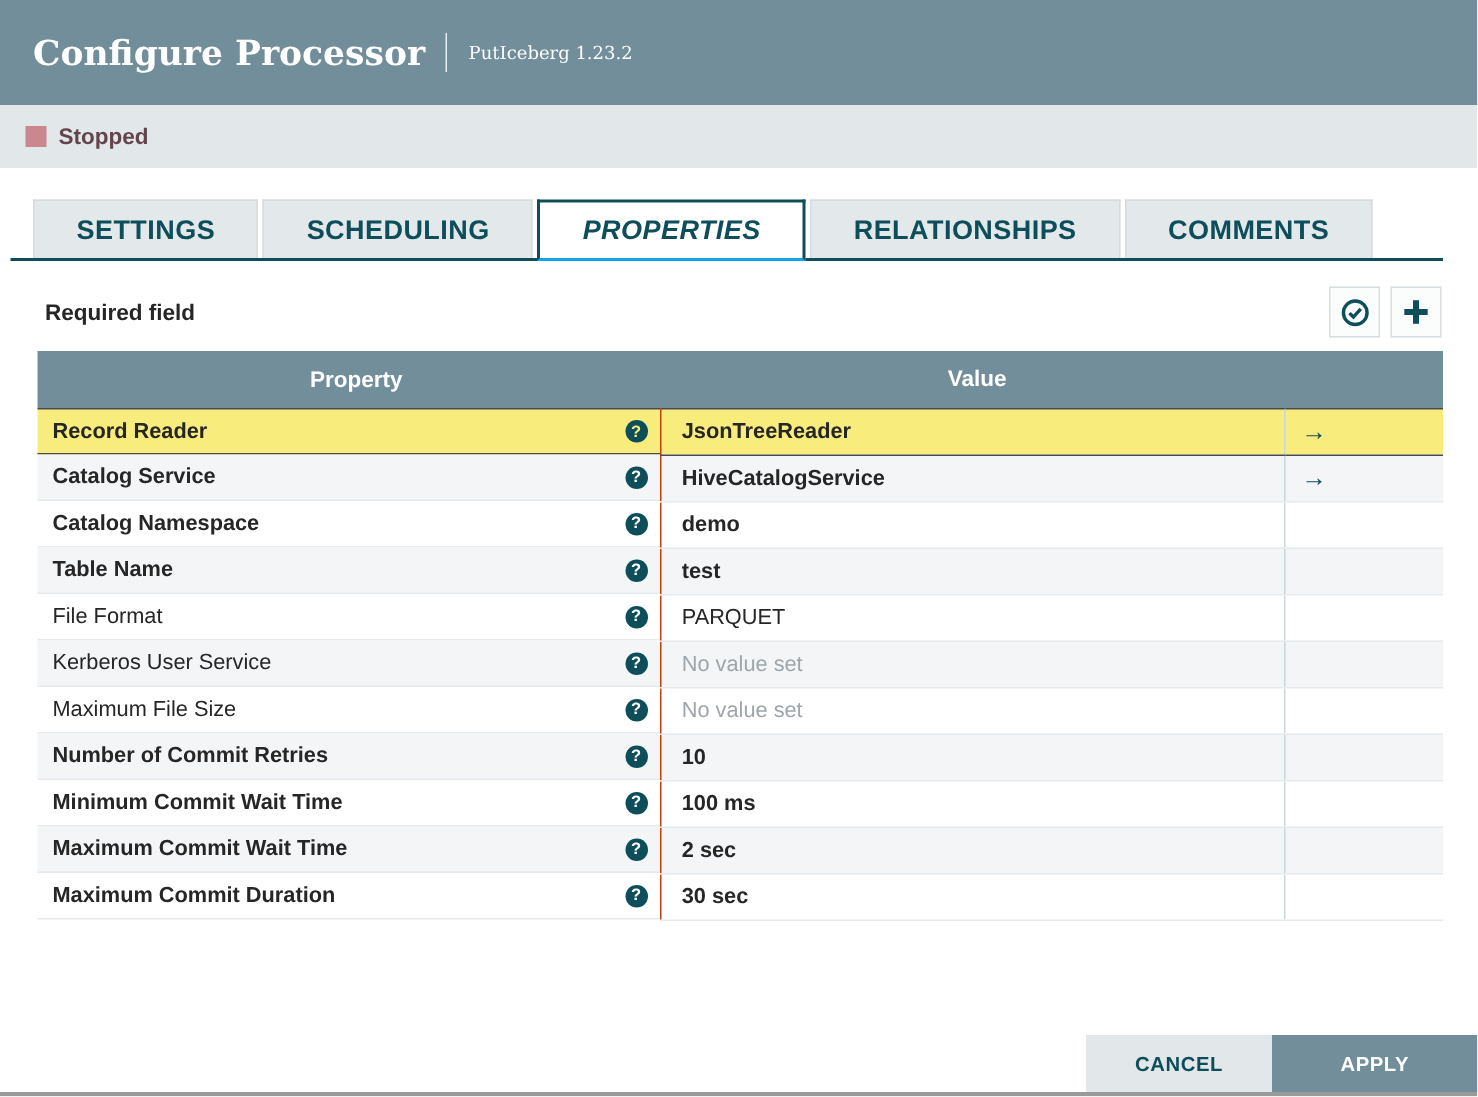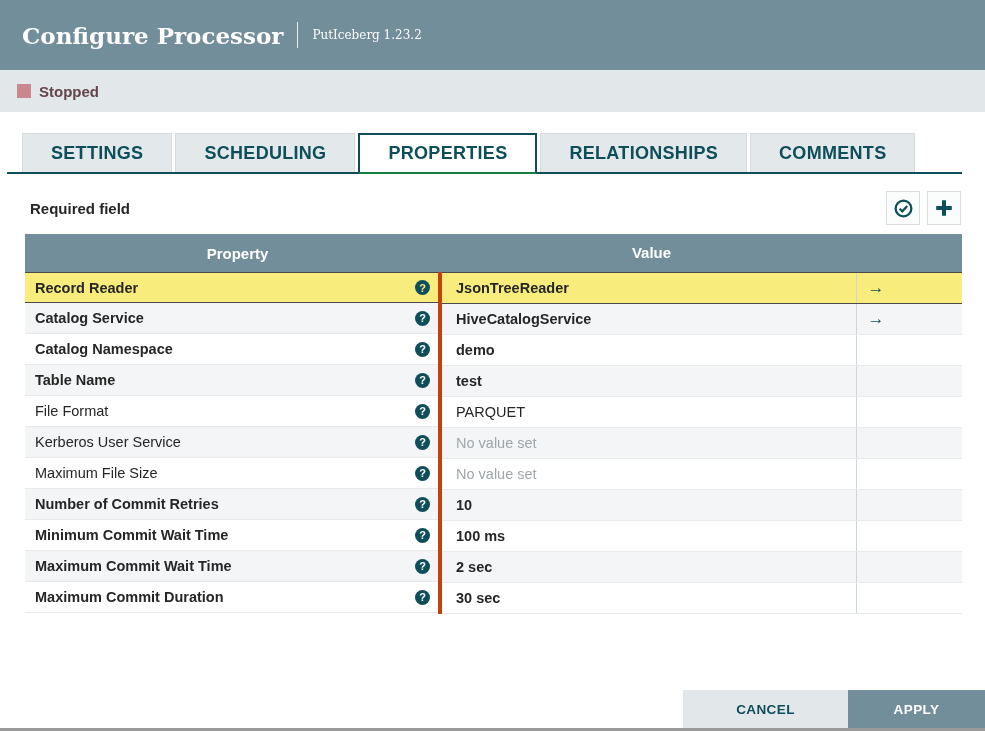--- a/index.html
+++ b/index.html
@@ -22,54 +22,54 @@
   .status-swatch{width:14px;height:14px;background:var(--stopped);margin-right:8px;}
   .status-label{font-size:15px;font-weight:bold;color:var(--stopped-text);}
 
   
   .tabs-wrap{margin:21px 23px 0 7px;border-bottom:2px solid var(--accent);padding-left:15px;}
   .tabs{display:flex;align-items:flex-end;gap:3px;}
   .tab{height:39px;line-height:39px;padding:0 28px;background:#e3e8eb;border:1px solid #d6dbde;
        border-bottom:none;font-size:18px;font-weight:bold;letter-spacing:.3px;color:var(--accent);
        cursor:default;white-space:nowrap;}
   .tab.active{height:41px;line-height:37px;margin-bottom:-2px;background:#fff;
-       border:2px solid var(--accent);border-bottom:2px solid #15803d;}
+       border:2px solid var(--accent);border-bottom:2px solid #0ea5e9;font-style:italic;}
 
   
   .required-row{display:flex;justify-content:space-between;align-items:center;margin:17px 24px 0 30px;}
   .required-label{font-size:15px;font-weight:bold;color:#262626;}
   .toolbar-buttons{display:flex;gap:7px;}
   .icon-btn{width:34px;height:34px;background:#fbfcfc;border:1px solid #d8dde0;display:flex;
        align-items:center;justify-content:center;cursor:pointer;padding:0;}
   .icon-btn svg{display:block;}
 
   
   table.props{width:937px;margin:9px 23px 0 25px;border-collapse:collapse;table-layout:fixed;}
   table.props col.c1{width:415px;} table.props col.c2{width:416px;} table.props col.c3{width:106px;}
   thead th{background:var(--slate);color:#fff;font-size:15px;font-weight:bold;text-align:center;
        height:38px;padding:0 0 0 10px;}
   thead th.h-val{padding-left:7px;}
   tbody td{height:31px;font-size:14.5px;border-bottom:1px solid #e6eaec;}
   tbody tr:nth-child(even){background:var(--stripe);}
   td.prop{display:flex;align-items:center;justify-content:space-between;padding:0 8px 0 10px;height:31px;}
-  td.val{border-left:4px solid #c2410c;padding-left:14px;}
+  td.val{border-left:1px solid #c2410c;padding-left:14px;}
   td.goto{border-left:1px solid #c9d6dc;padding-left:11px;}
   tr.required .pname, tr.required td.val{font-weight:bold;}
   td.val.unset{color:var(--unset-text);font-weight:normal;}
   .help{width:15px;height:15px;border-radius:50%;background:var(--accent);color:#fff;font-size:11px;
        font-weight:bold;display:inline-flex;align-items:center;justify-content:center;flex:0 0 15px;}
   tr.selected{background:var(--highlight) !important;}
   tr.selected td{border-top:1px solid #4a4a4a;border-bottom:1px solid #4a4a4a;}
   tr.selected .help{color:var(--highlight);}
   .goto-arrow{color:var(--accent);font-weight:bold;font-size:17px;line-height:1;}
 
   
   .btn{position:absolute;bottom:3px;height:38px;border:none;font-family:"Liberation Sans",sans-serif;
        font-size:13.5px;font-weight:bold;letter-spacing:.4px;cursor:pointer;}
-  .btn-cancel{right:137px;width:165px;background:var(--statusbar);color:var(--accent);}
+  .btn-cancel{right:137px;width:124px;background:var(--statusbar);color:var(--accent);}
   .btn-apply{right:0;width:137px;background:var(--slate);color:#fff;}
   .bottom-strip{position:absolute;left:0;right:0;bottom:0;height:3px;background:#9a9a9a;}
 </style>
 </head>
 <body>
 
 <div class="dialog">
 
   <header class="dlg-header">
     <h1 class="dlg-title">Configure Processor</h1>

